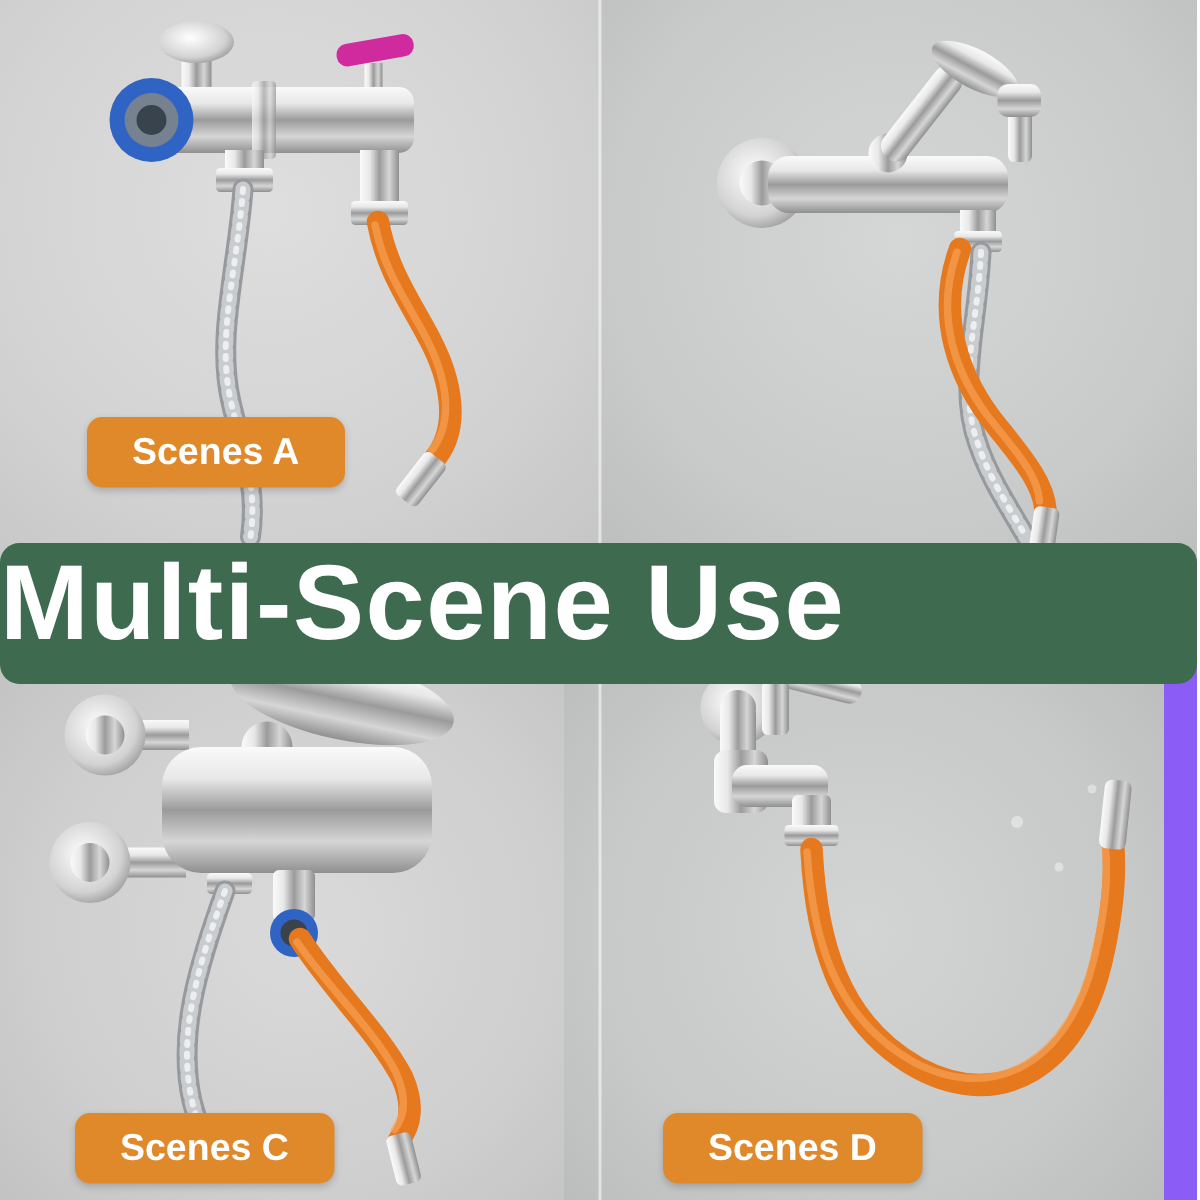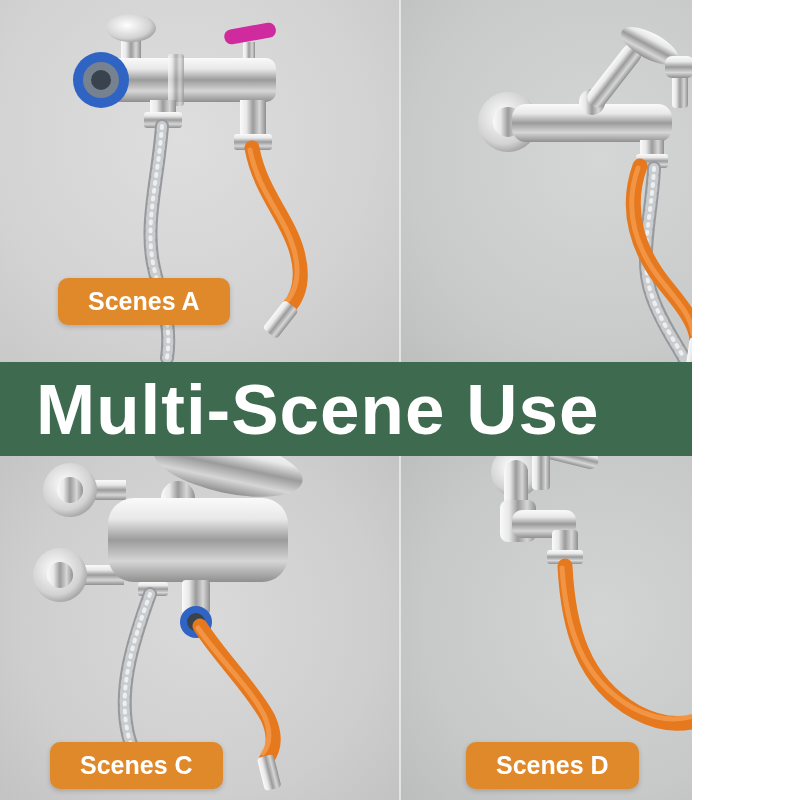--- a/index.html
+++ b/index.html
@@ -1,34 +1,34 @@
 <!DOCTYPE html>
 <html style="--banner-bg: #3e6b50; --banner-text: #ffffff; --label-bg: #e0892a; --label-text: #ffffff; --hose-orange: #e6781e; --accent-blue: #2f63c4; --accent-pink: #cf2a9e;"><head>
 <meta charset="utf-8">
 <style>
   * { margin: 0; padding: 0; box-sizing: border-box; }
   body { font-family: "Liberation Sans", sans-serif; background: #ffffff; }
 
   .canvas {
     position: relative;
-    width: 692px;
+    width: 798px;
     height: 800px;
     overflow: hidden;
     background: #8b5cf6;
   }
 
   .quadrant {
     position: absolute;
     width: 400px;
     height: 400px;
   }
   .q-a { left: 0;   top: 0;   background: radial-gradient(circle at 45% 35%, #dedede 0%, #d3d3d3 55%, #c3c3c3 100%); }
   .q-b { left: 400px; top: 0;   background: radial-gradient(circle at 50% 40%, #d5d7d6 0%, #c9cbca 60%, #babcbb 100%); }
   .q-c { left: 0;   top: 400px; background: radial-gradient(circle at 50% 55%, #dadada 0%, #cecece 60%, #bfbfbf 100%); }
-  .q-d { left: 400px; top: 400px; background: radial-gradient(circle at 50% 55%, #d3d5d4 0%, #c7c9c8 60%, #b8bab9 100%); padding-left: 20px; }
+  .q-d { left: 376px; top: 400px; background: radial-gradient(circle at 50% 55%, #d3d5d4 0%, #c7c9c8 60%, #b8bab9 100%); padding-left: 20px; }
 
   .seam-v { position: absolute; left: 399px; top: 0; width: 2px; height: 800px; background: rgba(255,255,255,0.55); z-index: 2; }
   .seam-h { position: absolute; left: 0; top: 399px; width: 800px; height: 2px; background: rgba(255,255,255,0.55); z-index: 2; }
 
   .scene-svg { position: absolute; left: 0; top: 0; width: 400px; height: 400px; }
 
   .scene-label {
     position: absolute;
     z-index: 5;
     background: var(--label-bg, #e0892a);
@@ -43,25 +43,25 @@
 
   .banner {
     position: absolute;
     left: 0; right: 0;
     top: 362px;
     height: 94px;
     z-index: 4;
     background: var(--banner-bg, #3e6b50);
     color: var(--banner-text, #ffffff);
     display: flex;
-    align-items: center;
-    padding-left: 36px;
+    align-items: flex-start;
     font-size: 71px;
     font-weight: 700;
     letter-spacing: 1px;
+    border-radius: 13px;
   }
 
   
   .hose-base   { stroke: var(--hose-orange, #e6781e); stroke-width: 15; fill: none; stroke-linecap: round; }
   .hose-shine  { stroke: #f7a45b; stroke-width: 5; fill: none; stroke-linecap: round; opacity: 0.65; }
   .braid-base  { stroke: #97999c; stroke-width: 14; fill: none; stroke-linecap: round; }
   .braid-mid   { stroke: #c9cccf; stroke-width: 10; fill: none; stroke-linecap: round; stroke-dasharray: 5 4; }
   .braid-hi    { stroke: #eceeef; stroke-width: 4;  fill: none; stroke-linecap: round; stroke-dasharray: 2 6; }
   .fill-blue   { fill: var(--accent-blue, #2f63c4); }
   .fill-pink   { fill: var(--accent-pink, #cf2a9e); }

